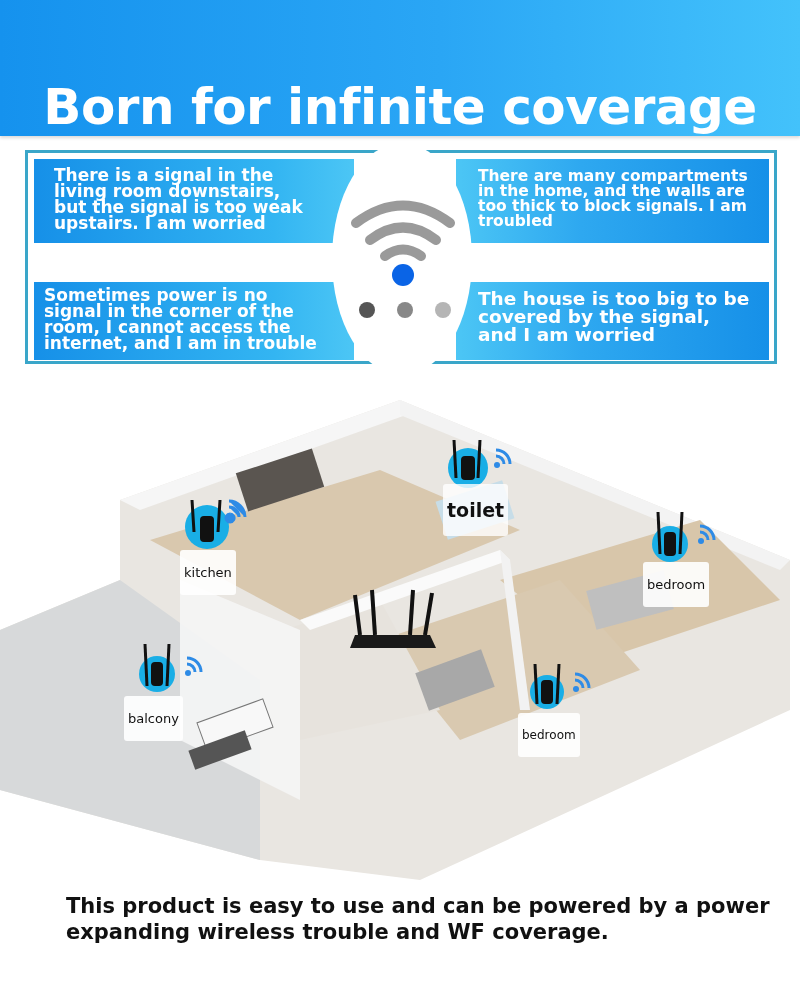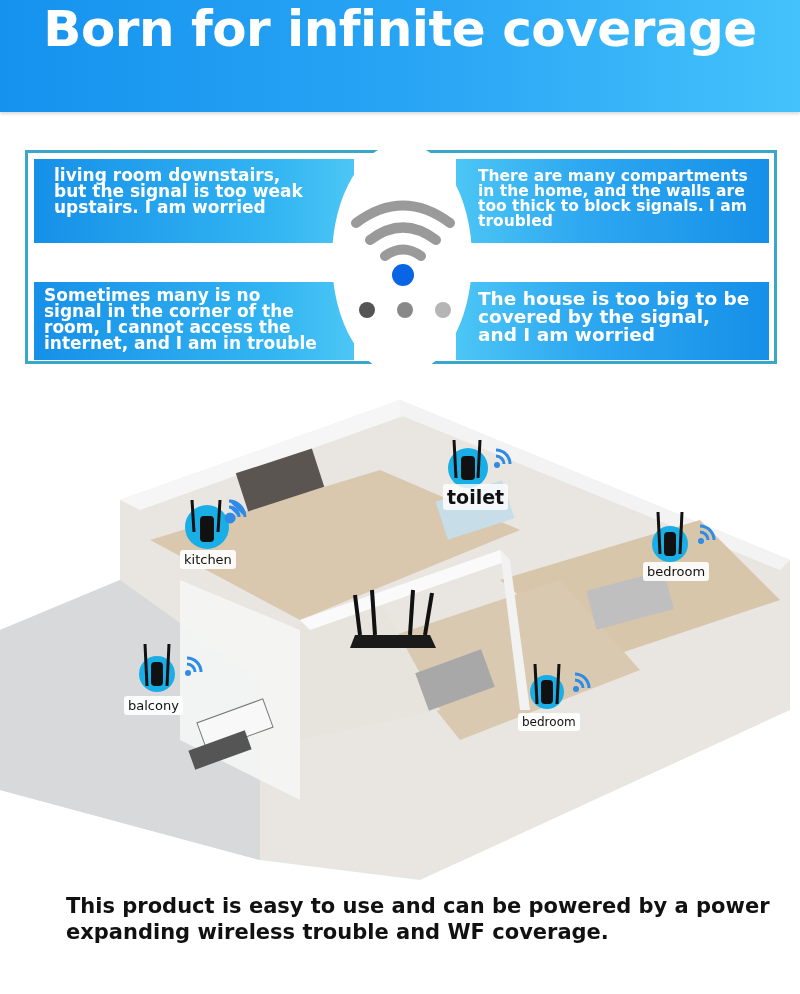--- a/index.html
+++ b/index.html
@@ -3,24 +3,24 @@
 <meta charset="utf-8">
 <style>
   html, body { margin: 0; padding: 0; }
   body {
     width: 800px; height: 994px; overflow: hidden;
     background: #ffffff;
     font-family: "DejaVu Sans", sans-serif;
     position: relative;
   }
   .banner {
-    position: absolute; left: 0; top: 0; width: 800px; height: 112px;
+    position: absolute; left: 0; top: 0; width: 800px; height: 136px;
     background: linear-gradient(90deg, #1592ee 0%, #2aa6f5 55%, #43c2fb 100%);
     box-shadow: 0 2px 3px rgba(0,0,0,0.15);
-    display: flex; align-items: flex-start; justify-content: center;
+    display: flex; align-items: flex-end; justify-content: center;
   }
   .banner h1 {
     margin: 0; color: #ffffff; font-weight: bold;
     font-size: 50px; letter-spacing: -0.5px;
     font-family: "DejaVu Sans", sans-serif;
   }
 
   
   .panel {
     position: absolute; left: 25px; top: 150px; width: 752px; height: 214px;
@@ -46,21 +46,21 @@
   .oval {
     position: absolute; left: 304px; top: -10px; width: 140px; height: 232px;
     background: #ffffff; border-radius: 50%;
   }
   .wifi-center { position: absolute; left: 320px; top: 40px; width: 110px; height: 130px; }
 
   
   .house { position: absolute; left: 0; top: 380px; width: 800px; height: 500px; }
   .tag {
     position: absolute; background: rgba(255,255,255,0.9); color: #111;
-    font-size: 13px; padding: 2px 4px; border-radius: 3px;
+    font-size: 13px; padding: 15px 4px; border-radius: 3px;
     font-family: "DejaVu Sans", sans-serif;
   }
   .tag.big { font-size: 19px; font-weight: bold; background: rgba(255,255,255,0.8); }
   .repeater { position: absolute; }
 
   .footer {
     position: absolute; left: 66px; top: 893px; width: 700px;
     font-size: 21px; line-height: 26px; font-weight: bold; color: #111111;
     font-family: "DejaVu Sans", sans-serif;
   }
@@ -68,26 +68,27 @@
 </style>
 </head>
 <body>
 
 <header class="banner">
   <h1>Born for infinite coverage</h1>
 </header>
 
 <section class="panel">
   <div class="card tl">
+    <span>There is a signal in the</span>
     <span>living room downstairs,</span>
     <span>but the signal is too weak</span>
     <span>upstairs. I am worried</span>
   </div>
   <div class="card bl">
-    <span>Sometimes many is no</span>
+    <span>Sometimes power is no</span>
     <span>signal in the corner of the</span>
     <span>room, I cannot access the</span>
     <span>internet, and I am in trouble</span>
   </div>
   <div class="card tr">
     <span>There are many compartments</span>
     <span>in the home, and the walls are</span>
     <span>too thick to block signals. I am</span>
     <span>troubled</span>
   </div>

